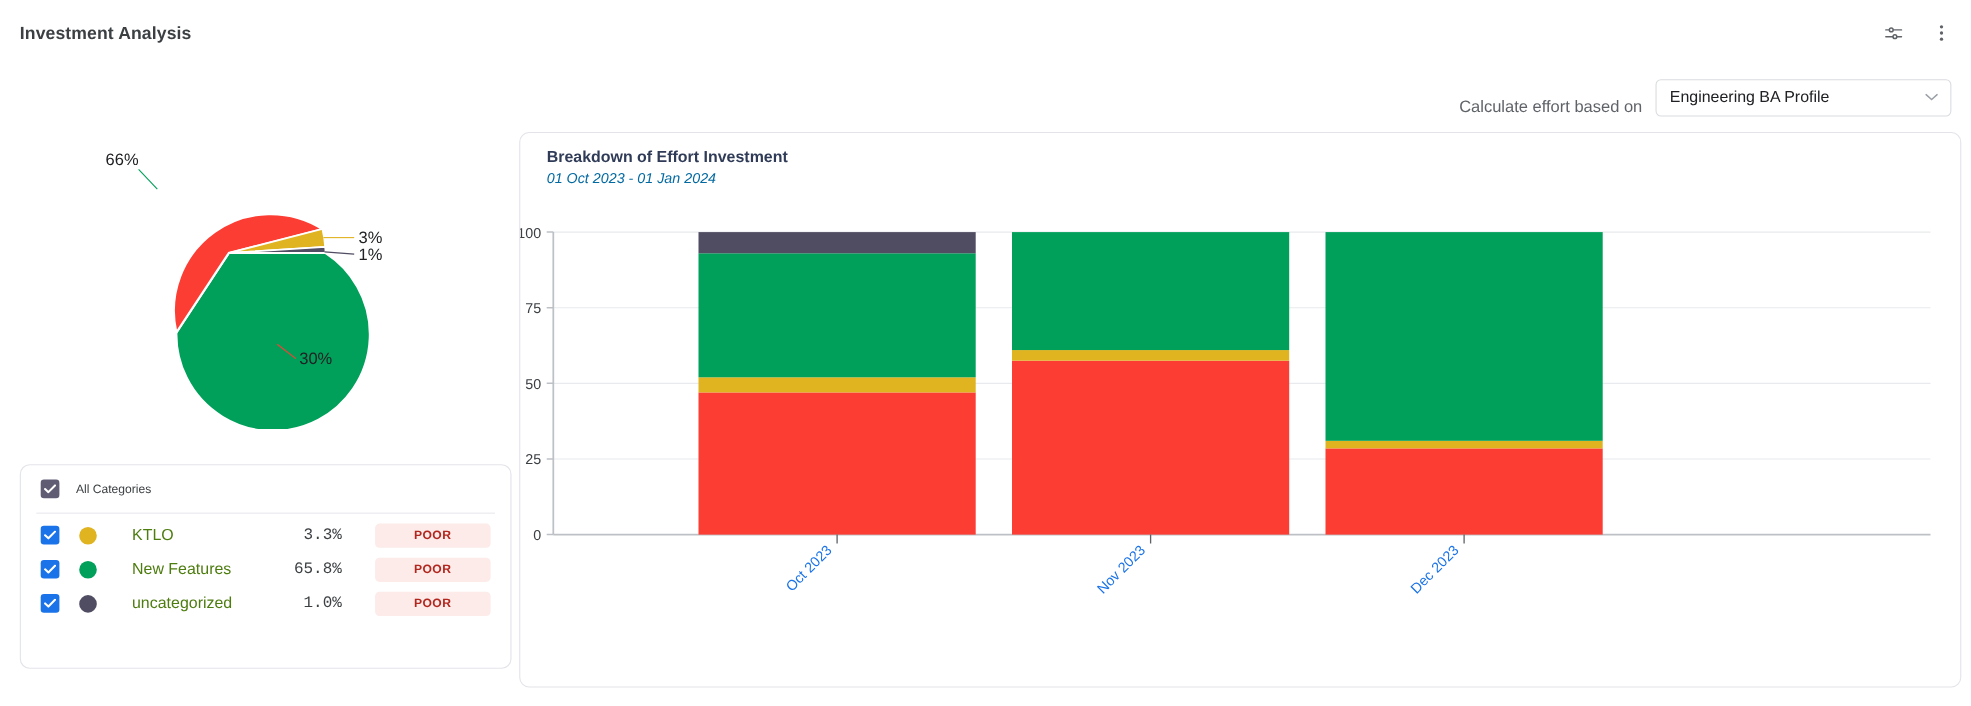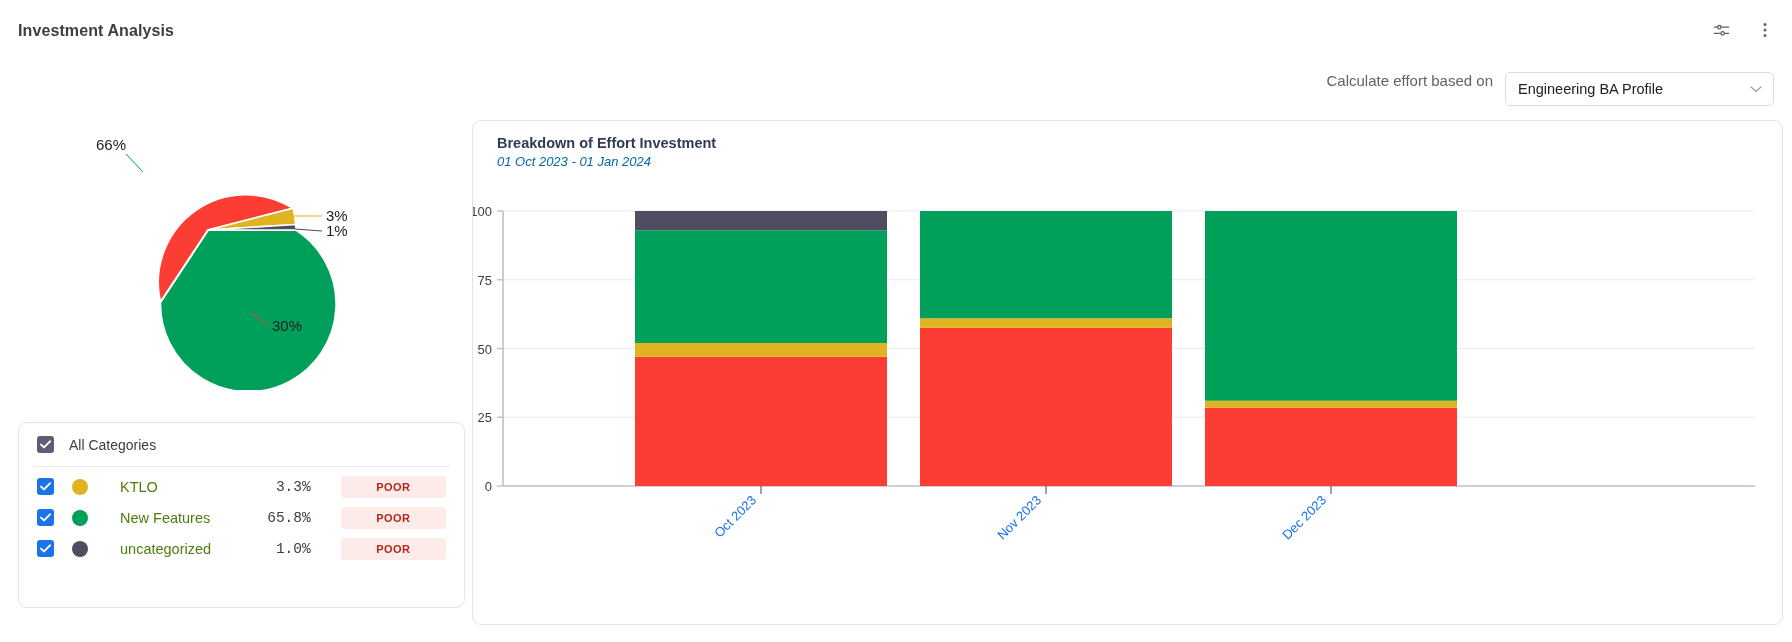--- a/index.html
+++ b/index.html
@@ -24,21 +24,21 @@
   }
   .icon-btn {
     width: 26px; height: 26px;
     display: flex; align-items: center; justify-content: center;
     cursor: pointer; border-radius: 50%;
   }
 
   
   .effort-row {
     position: absolute; right: 18px; top: 72px;
-    display: flex; align-items: flex-start; gap: 12px;
+    display: flex; align-items: flex-end; gap: 12px;
   }
   .effort-label { font-size: 15px; color: #5f6368; }
   .select-box {
     width: 269px; height: 34px;
     border: 1px solid #dadce0; border-radius: 5px;
     background: #fff;
     display: flex; align-items: center; justify-content: space-between;
     padding: 0 11px 0 12px;
     cursor: pointer;
   }
@@ -76,21 +76,21 @@
   .swatch { width: 16px; height: 16px; border-radius: 50%; margin-left: 18px; flex: 0 0 auto; }
   .cat-name { font-size: 14.5px; color: #4d7c0f; margin-left: 32px; width: 150px; }
   .cat-pct { font-size: 14.5px; color: #3c4043; width: 62px; text-align: right; font-family: Liberation Mono, monospace; }
   .badge {
     margin-left: 30px; width: 117px; height: 22px; border-radius: 4px;
     display: flex; align-items: center; justify-content: center;
     font-size: 11px; font-weight: bold; letter-spacing: .4px;
   }
   .badge.poor  { background: #fcebe9; color: #b3261e; }
   .badge.ideal { background: #ddf3e2; color: #1a7a31; }
-  .all-label { font-size: 14px; color: #3c4043; }
+  .all-label { font-size: 11px; color: #3c4043; }
 
   
   .chart-card {
     position: absolute; left: 472px; top: 120px;
     width: 1311px; height: 505px;
     border: 1px solid #e3e3ea; border-radius: 9px;
     background: #fff;
   }
   .chart-title {
     position: absolute; left: 24px; top: 14px;

